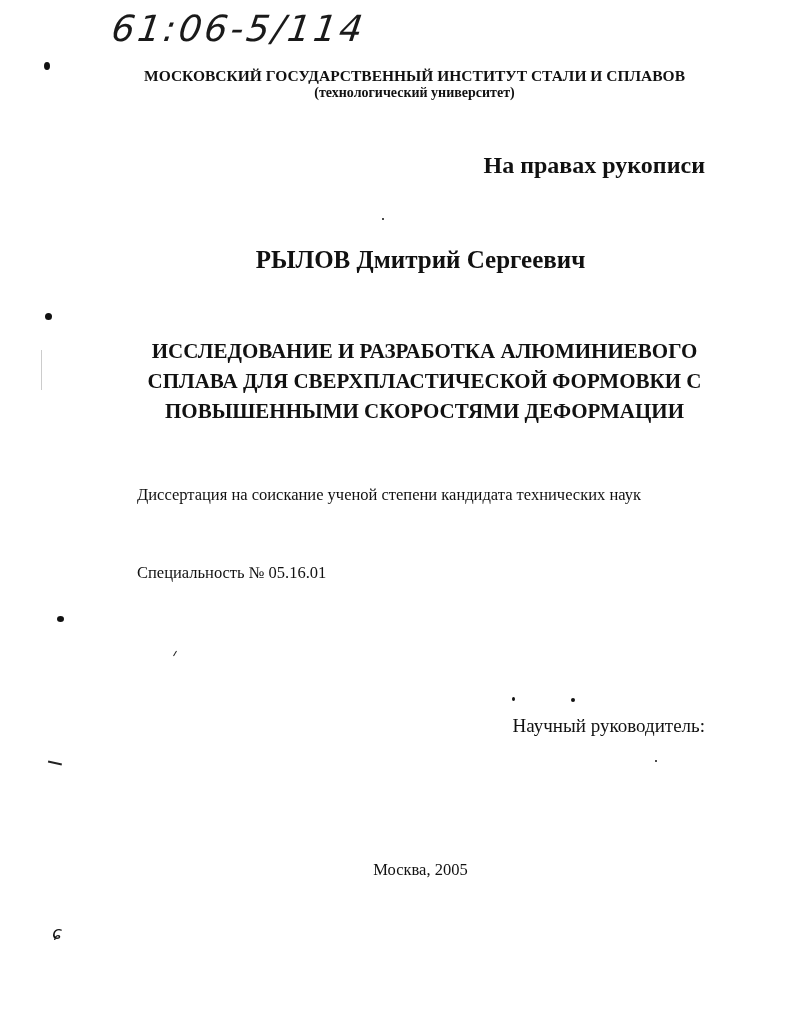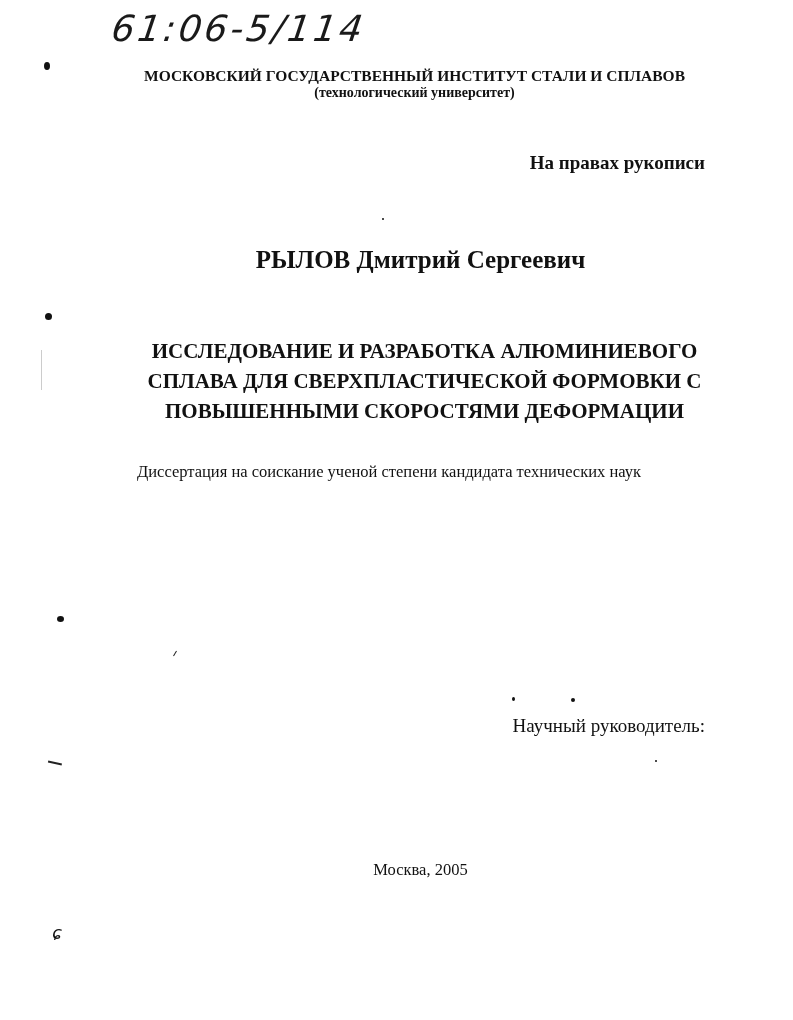--- a/index.html
+++ b/index.html
@@ -35,21 +35,21 @@
       text-align: center;
       font-weight: bold;
     }
     .institute-name { top: 67px; font-size: 15.5px; left: 18px; }
     .institute-sub { top: 85px; font-size: 14px; left: 18px; }
 
     .manuscript-note {
       right: 88px;
       top: 152px;
       font-weight: bold;
-      font-size: 19px;
+      font-size: 24px;
     }
 
     .author {
       left: 0;
       width: 793px;
       text-align: center;
       top: 246px;
       font-weight: bold;
       font-size: 25px;
       left: 24px;
@@ -62,21 +62,21 @@
       top: 336px;
       font-weight: bold;
       font-size: 21px;
       line-height: 30px;
       left: 28px;
     }
     .title-block div { white-space: nowrap; }
 
     .degree {
       left: 137px;
-      top: 462px;
+      top: 485px;
       font-size: 16.5px;
     }
 
     .specialty {
       left: 137px;
       top: 563px;
       font-size: 16.5px;
       line-height: 19px;
     }
 
@@ -118,20 +118,21 @@
 
   <div class="abs title-block">
     <div>ИССЛЕДОВАНИЕ И РАЗРАБОТКА АЛЮМИНИЕВОГО</div>
     <div>СПЛАВА ДЛЯ СВЕРХПЛАСТИЧЕСКОЙ ФОРМОВКИ С</div>
     <div>ПОВЫШЕННЫМИ СКОРОСТЯМИ ДЕФОРМАЦИИ</div>
   </div>
 
   <div class="abs degree">Диссертация на соискание ученой степени кандидата технических наук</div>
 
   <div class="abs specialty">
+    <div>Специальность № 05.16.01</div>
   </div>
 
   <div class="abs supervisor">
     <div>Научный руководитель:</div>
   </div>
 
   <div class="abs city-year">Москва, 2005</div>
 
   <div class="dot" style="left:44px;top:62px;width:6px;height:8px;"></div>
   <div class="dot" style="left:45px;top:313px;width:7px;height:7px;"></div>

